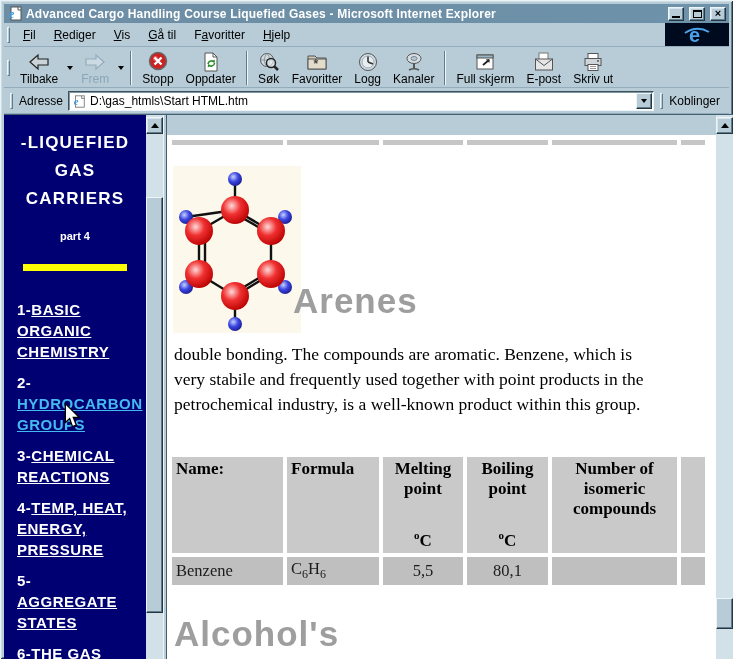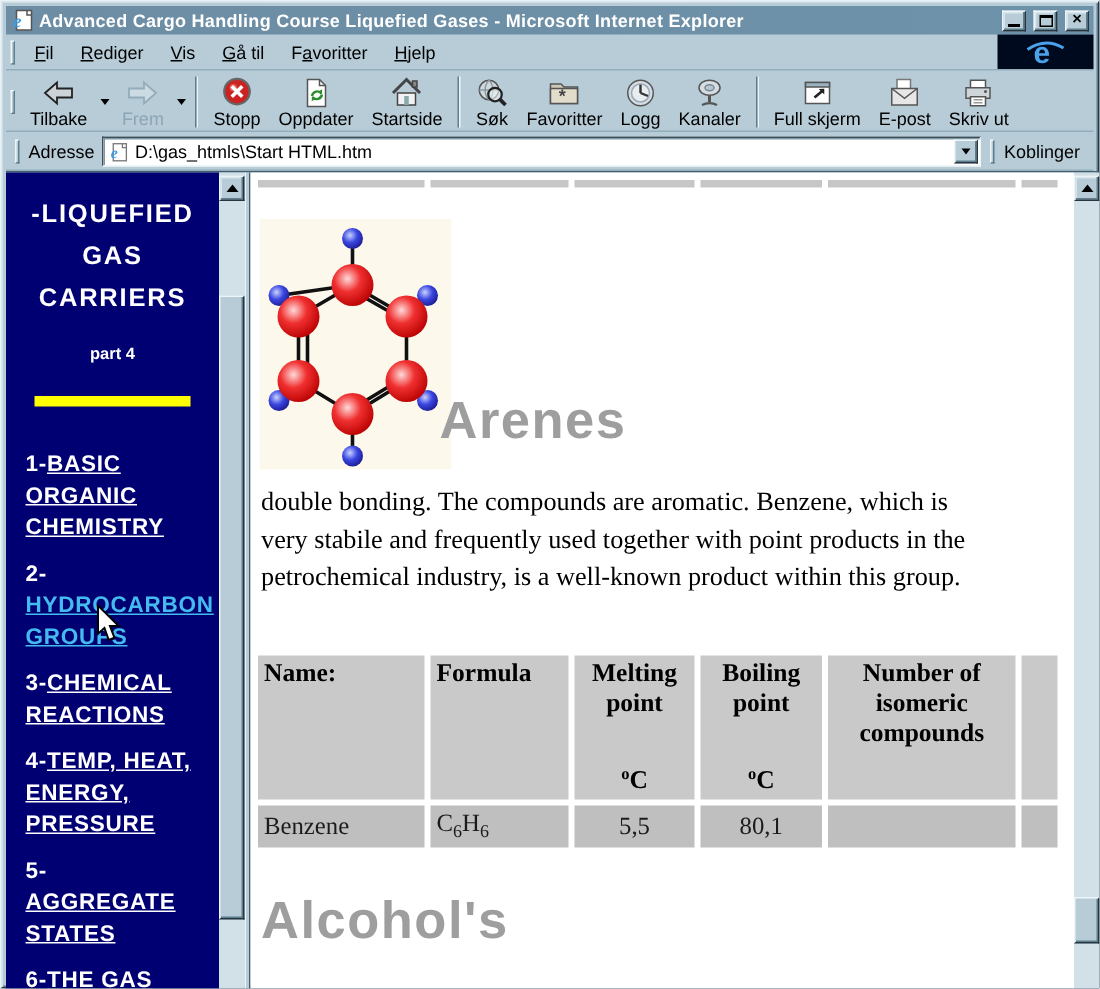--- a/index.html
+++ b/index.html
@@ -74,21 +74,21 @@
     box-shadow: inset -1px -1px 0 #5e7e8e, inset 1px 1px 0 #d8e5ec;
     display:flex; align-items:center; justify-content:center; }
   .uptri { width:0; height:0; border-left:4px solid transparent; border-right:4px solid transparent; border-bottom:5px solid #000; }
   .thumb { position:absolute; left:0; width:17px; background:#b7ccd7;
     border:1px solid; border-color:#eef5f8 #263540 #263540 #eef5f8; box-shadow: inset -1px -1px 0 #5e7e8e; }
   .sb-thumb { top:82px; height:416px; }
   .main-thumb { top:483px; height:31px; }
 
   .divider { width:4px; background:#b7ccd7; border-left:1px solid #eef5f8; border-right:1px solid #44606e; flex:0 0 auto; }
 
-  .main { flex:1; background:#fff; position:relative; overflow:hidden; }
+  .main { flex:1; background:#fff; position:relative; overflow:hidden;margin-top:20px; }
   .strip { position:absolute; left:5px; top:5px; display:flex; gap:4px; }
   .strip div { height:5px; background:#c6c6c6; }
 
   .molecule { position:absolute; left:6px; top:31px; width:128px; height:167px; }
   .h-arenes { position:absolute; left:126px; top:146px; font-size:35px; font-weight:bold; color:#9e9e9e; letter-spacing:1px; }
   .para { position:absolute; left:7px; top:207px; font-family:"Liberation Serif",serif; font-size:17.5px; line-height:25px; }
 
   .ctable { position:absolute; left:1px; top:318px; border-collapse:separate; border-spacing:4px; font-family:"Liberation Serif",serif; }
   .ctable td { vertical-align:top; padding:2px 4px; }
   .ctable .hrow td { background:#c9c9c9; font-weight:bold; font-size:17px; height:96px; }
@@ -191,31 +191,20 @@
             <path d="M13 2 V6 H17" fill="none" stroke="#555"></path>
             <path d="M8 13 a3.5 3.5 0 0 1 6.3 -1.6" fill="none" stroke="#2a8f2a" stroke-width="1.6"></path>
             <path d="M14.8 8.5 L14.6 11.7 L12 10.2 Z" fill="#2a8f2a"></path>
             <path d="M14.6 12 a3.5 3.5 0 0 1 -6.3 1.6" fill="none" stroke="#2a8f2a" stroke-width="1.6"></path>
             <path d="M7.8 16.5 L8 13.3 L10.6 14.8 Z" fill="#2a8f2a"></path>
           </svg>
       </span>
       <span class="tlabel">Oppdater</span>
     </span>
 
-    <span class="tbtn">
-      <span class="ticon">
-        <svg width="22" height="22" viewBox="0 0 22 22">
-            <path d="M2 11 L11 2 L20 11" fill="none" stroke="#444" stroke-width="2"></path>
-            <rect x="15" y="3" width="3" height="4" fill="#888" stroke="#444"></rect>
-            <rect x="5" y="11" width="12" height="8" fill="#f2f2f2" stroke="#444"></rect>
-            <rect x="9.5" y="13" width="3" height="6" fill="#8aa"></rect>
-          </svg>
-      </span>
-      <span class="tlabel">Startside</span>
-    </span>
 
     <span class="tsep"></span>
 
     <span class="tbtn">
       <span class="ticon">
         <svg width="22" height="22" viewBox="0 0 22 22">
             <circle cx="9" cy="9" r="6.5" fill="#cfd9de" stroke="#555"></circle>
             <path d="M2.5 9 H15.5 M9 2.5 C5.5 6 5.5 12 9 15.5 M9 2.5 C12.5 6 12.5 12 9 15.5" fill="none" stroke="#8a9aa3"></path>
             <circle cx="13" cy="12" r="4.5" fill="#eef4f6" fill-opacity=".6" stroke="#222" stroke-width="1.5"></circle>
             <path d="M16.3 15.3 L20 19" stroke="#222" stroke-width="2.5"></path>

